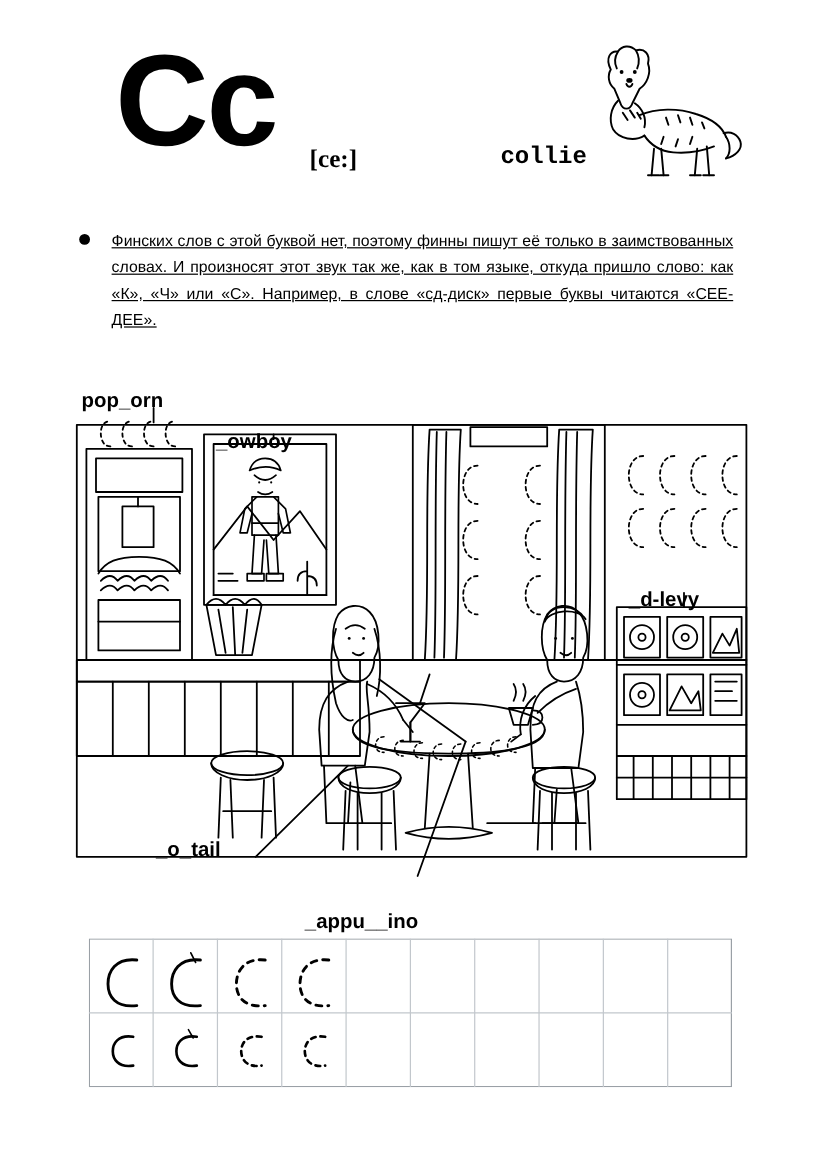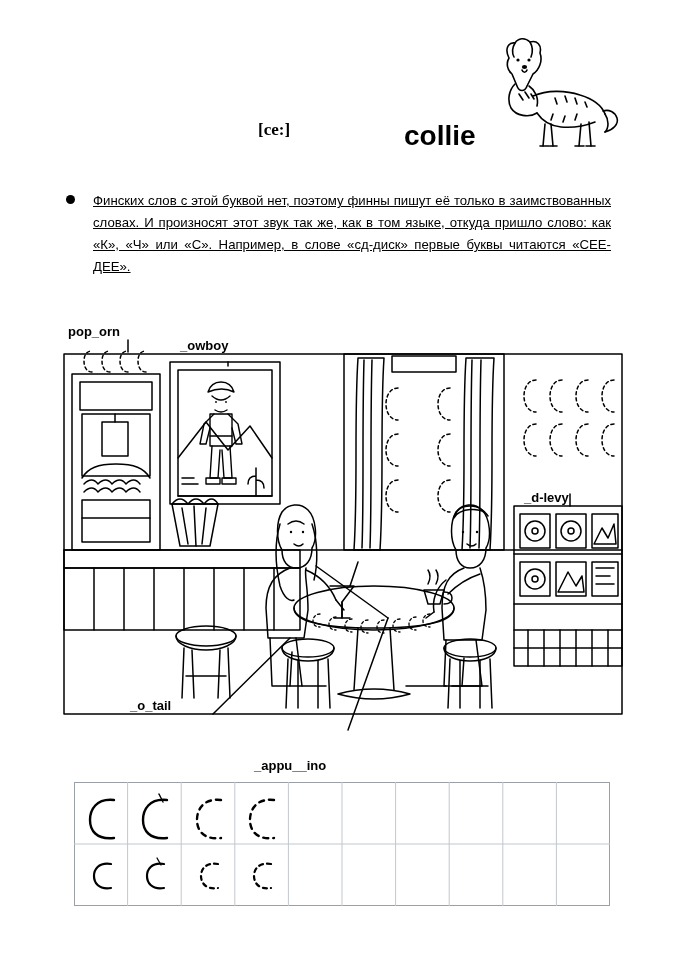--- a/index.html
+++ b/index.html
@@ -33,29 +33,29 @@
     font-size: 108px;
     line-height: 108px;
     letter-spacing: -2px;
   }
   #phonetic {
     position: absolute;
     left: 258px;
     top: 96px;
     font-family: "Liberation Serif", serif;
     font-weight: bold;
-    font-size: 17px;
+    font-size: 21px;
   }
   #keyword {
     position: absolute;
-    left: 404px;
+    left: 417px;
     top: 96px;
-    font-family: Liberation Sans, sans-serif;
+    font-family: Liberation Mono, monospace;
     font-weight: bold;
-    font-size: 28px;
+    font-size: 20px;
   }
   #dog-illustration {
     position: absolute;
     right: 58px;
     top: 10px;
     width: 140px;
     height: 125px;
   }
 
   
@@ -88,42 +88,43 @@
     position: absolute;
     left: 58px;
     top: 318px;
     width: 570px;
     height: 440px;
   }
   .scene-label {
     position: absolute;
     font-family: "Liberation Sans", sans-serif;
     font-weight: bold;
-    font-size: 13px;
+    font-size: 17px;
     white-space: nowrap;
   }
   #lbl-popcorn  { left: 10px;  top: 6px; }
-  #lbl-cowboy   { left: 122px; top: 20px; }
+  #lbl-cowboy   { left: 122px; top: 40px; }
   #lbl-cdlevy   { left: 466px; top: 172px; }
   #lbl-cocktail { left: 72px;  top: 380px; }
   #lbl-cappu    { left: 196px; top: 420px; margin-top: 20px; }
 
   
   #practice {
     position: absolute;
     left: 74px;
     top: 782px;
     width: 536px;
     height: 124px;
   }
 </style>
 </head>
 <body>
 
 <div id="header">
+  <div id="big-letter">Cc</div>
   <div id="phonetic">[ce:]</div>
   <div id="keyword">collie</div>
 
   <div id="dog-illustration">
     <svg viewBox="0 0 140 125" width="140" height="125" xmlns="http://www.w3.org/2000/svg">
       <g fill="none" stroke="#000" stroke-width="1.6" stroke-linecap="round" stroke-linejoin="round">
 
         <path d="M24 24 C19 14 24 8 30 9 C33 4 40 3 45 8 C52 6 57 11 55 19 C58 27 54 36 48 40 L42 52 C40 58 34 58 32 52 L27 40 C22 36 21 29 24 24 Z"></path>
         <path d="M30 9 C27 14 27 19 29 23"></path>
         <path d="M45 8 C48 13 48 18 46 23"></path>

